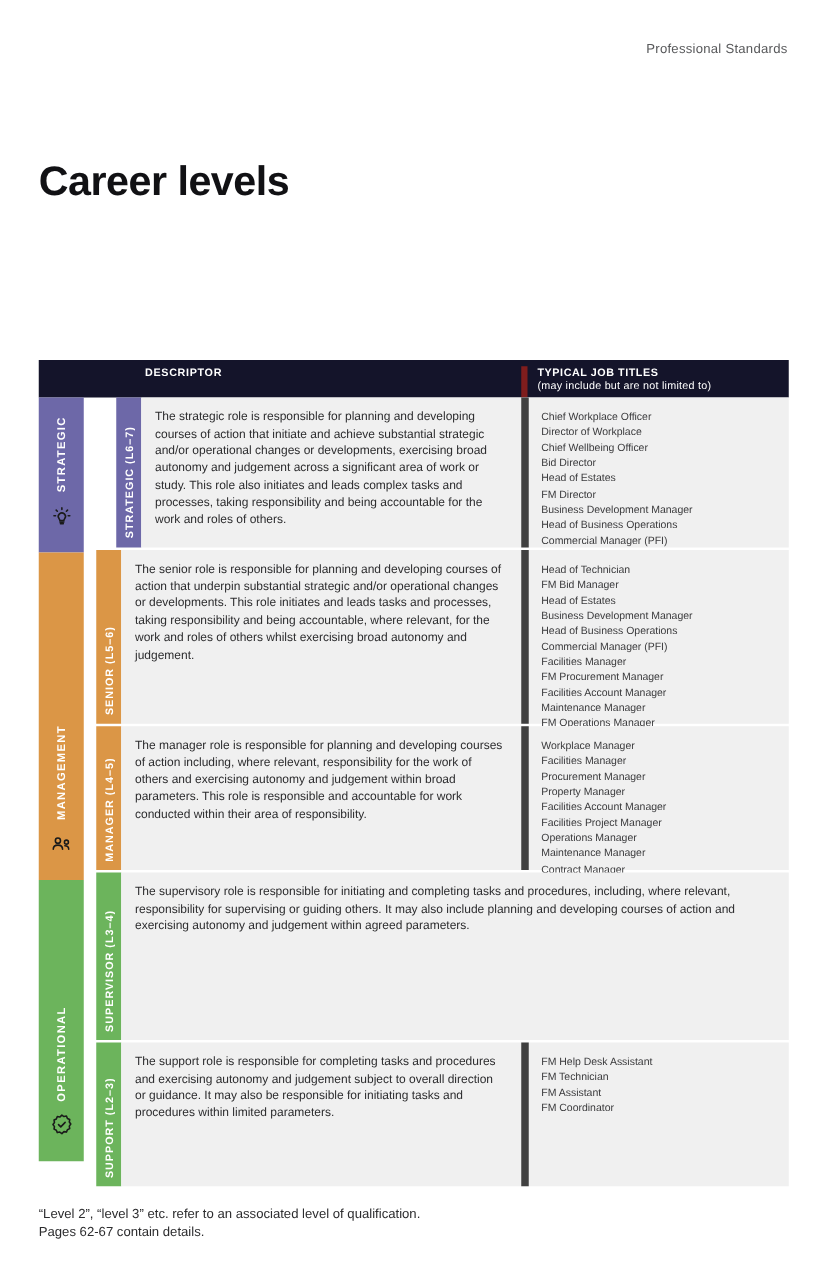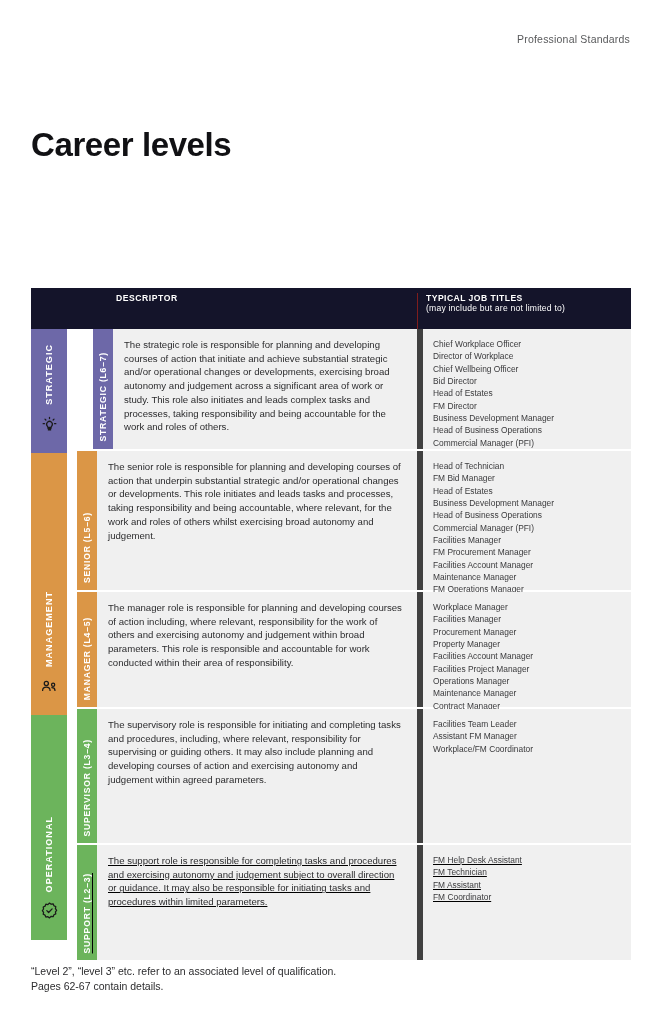--- a/index.html
+++ b/index.html
@@ -55,41 +55,41 @@
   .table {
     position: absolute;
     top: 288px;
     left: 31px;
     width: 600px;
   }
 
   .thead {
     display: flex;
     background: #14142a;
-    height: 41px;
+    height: 30px;
     align-items: flex-start;
     padding-top: 5px;
   }
   .th-spacer { width: 78px; flex: 0 0 78px; }
   .th-desc {
     flex: 1 1 auto;
     color: #ffffff;
     font-size: 8.6px;
     font-weight: bold;
     letter-spacing: 0.55px;
     padding-left: 7px;
   }
   .th-jobs {
     width: 214px;
     flex: 0 0 214px;
     color: #ffffff;
     font-size: 8.6px;
     letter-spacing: 0.45px;
     padding-left: 8px;
-    border-left: 1px solid #7f1d1d;
+    border-left: 5px solid #7f1d1d;
     align-self: stretch;
   }
   .th-jobs .strong { font-weight: bold; display: block; }
   .th-jobs .sub { font-weight: normal; display: block; letter-spacing: 0.2px; }
 
   .tbody { position: relative; }
 
   
   .rail {
     position: absolute;
@@ -123,21 +123,21 @@
   }
   .rail-icon svg { display: block; width: 100%; height: 100%; }
 
   
   .rows { margin-left: 46px; }
   .row {
     display: flex;
     align-items: stretch;
     border-bottom: 2px solid #ffffff;
   }
-  .row:last-child { border-bottom: none; text-decoration: underline; }
+  .row:last-child { border-bottom: none; }
 
   .level-band {
     width: 20px;
     flex: 0 0 20px;
     display: flex;
     align-items: flex-end;
     justify-content: center;
     padding-bottom: 7px;
   }
   .level-band span {
@@ -310,25 +310,20 @@
               <div>Maintenance Manager</div>
               <div>Contract Manager</div>
               <div>Estates Manager</div>
             </div>
           </div>
           <div class="row" style="height: 136px;">
             <div class="level-band" style="background: rgb(108, 180, 92);">
               <span>SUPERVISOR (L3–4)</span>
             </div>
             <div class="desc">The supervisory role is responsible for initiating and completing tasks and procedures, including, where relevant, responsibility for supervising or guiding others. It may also include planning and developing courses of action and exercising autonomy and judgement within agreed parameters.</div>
-            <div class="jobs">
-              <div>Facilities Team Leader</div>
-              <div>Assistant FM Manager</div>
-              <div>Workplace/FM Coordinator</div>
-            </div>
           </div>
           <div class="row" style="height: 115px;">
             <div class="level-band" style="background: rgb(108, 180, 92);">
               <span>SUPPORT (L2–3)</span>
             </div>
             <div class="desc">The support role is responsible for completing tasks and procedures and exercising autonomy and judgement subject to overall direction or guidance. It may also be responsible for initiating tasks and procedures within limited parameters.</div>
             <div class="jobs">
               <div>FM Help Desk Assistant</div>
               <div>FM Technician</div>
               <div>FM Assistant</div>

